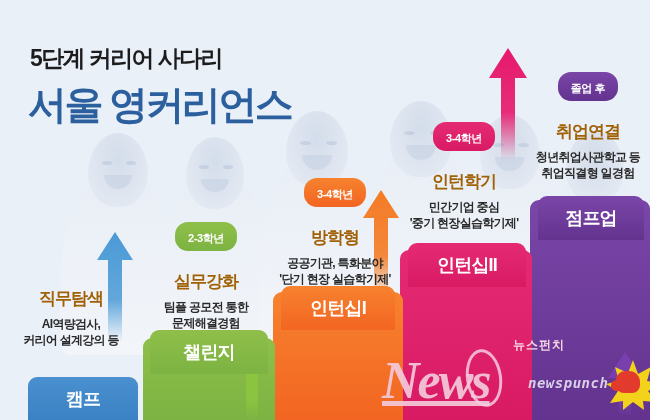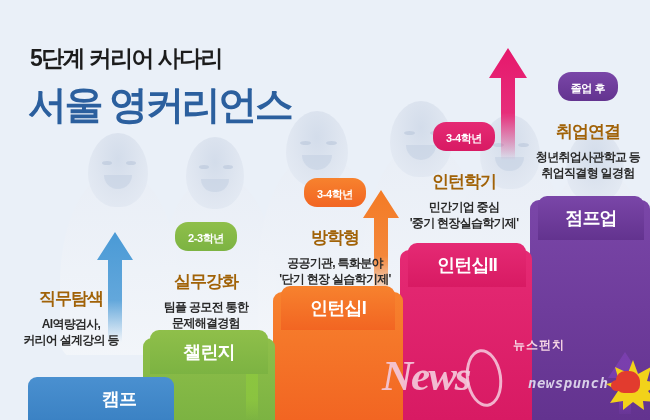--- a/index.html
+++ b/index.html
@@ -46,23 +46,23 @@
         display:flex;align-items:center;justify-content:center;}
 
   
   .kicker{position:absolute;left:30px;top:43px;font-size:23px;font-weight:bold;
           color:#1c1c1c;letter-spacing:-1.6px;white-space:nowrap;}
   .headline{position:absolute;left:28px;top:78px;font-size:39px;font-weight:bold;
             color:#2b5f9e;letter-spacing:-2.6px;white-space:nowrap;}
 
   
   .wm-main{position:absolute;left:382px;top:333px;width:215px;height:75px;}
-  .wm-news{position:absolute;left:0;top:18px;font-size:43px;font-style:italic;
+  .wm-news{position:absolute;left:0;top:18px;font-size:52px;font-style:italic;
            font-weight:bold;color:#f4c9da;letter-spacing:-2px;
-           font-family:"Liberation Serif","DejaVu Serif",serif;opacity:.92;}
+           font-family:"Liberation Serif","DejaVu Serif",serif;opacity:.92;text-decoration:underline;}
   .wm-punch{position:absolute;left:97px;top:26px;font-size:35px;font-style:italic;
             font-weight:bold;color:#f0bcd2;letter-spacing:-1.5px;opacity:.9;}
   .wm-kr{position:absolute;left:131px;top:4px;font-size:12px;font-weight:bold;
          color:#f7d6e4;letter-spacing:1px;}
   .wm-ring{position:absolute;left:84px;top:16px;width:30px;height:52px;
            border:3px solid #f6cddf;border-radius:50%;opacity:.85;
            transform:rotate(-8deg);}
   .wm-small{position:absolute;left:528px;top:358px;width:122px;height:50px;font-style:italic;}
   .wm-small-text{position:absolute;left:0;top:17px;font-size:14px;font-weight:bold;
                  color:#d9cfe8;letter-spacing:.5px;
@@ -179,21 +179,21 @@
           <linearGradient id="ga5" x1="0" y1="0" x2="0" y2="1">
         <stop offset="0%" stop-color="#7a3fae" stop-opacity="1"></stop>
         <stop offset="70%" stop-color="#7a3fae" stop-opacity="0.9"></stop>
         <stop offset="100%" stop-color="#7a3fae" stop-opacity="0.2"></stop>
       </linearGradient>
         </defs>
       <path d="M17 0 L34 26 L23 26 L23 62 L11 62 L11 26 L0 26 Z" fill="url(#ga5)"></path>
     </svg>
   </div>
 
-  <div class="pill" style="left:28px;top:377px;width:110px;height:43px;background:linear-gradient(180deg,#4a90d0 0%,#3b82c4 100%);font-size:18px;border-radius:9px 9px 0 0;padding-left:36px;">
+  <div class="pill" style="left:28px;top:377px;width:110px;height:43px;background:linear-gradient(180deg,#4a90d0 0%,#3b82c4 100%);font-size:18px;border-radius:9px 9px 0 0;">
     <span>캠프</span>
   </div>
 
   <div class="pill" style="left:150px;top:330px;width:118px;height:44px;background:linear-gradient(180deg,#8fbf4a 0%,#7cb342 100%);font-size:18px;">
     <span>챌린지</span>
   </div>
 
   <div class="pill" style="left:281px;top:286px;width:114px;height:44px;background:linear-gradient(180deg,#f7822e 0%,#f26522 100%);font-size:18px;">
     <span>인턴십I</span>
   </div>

